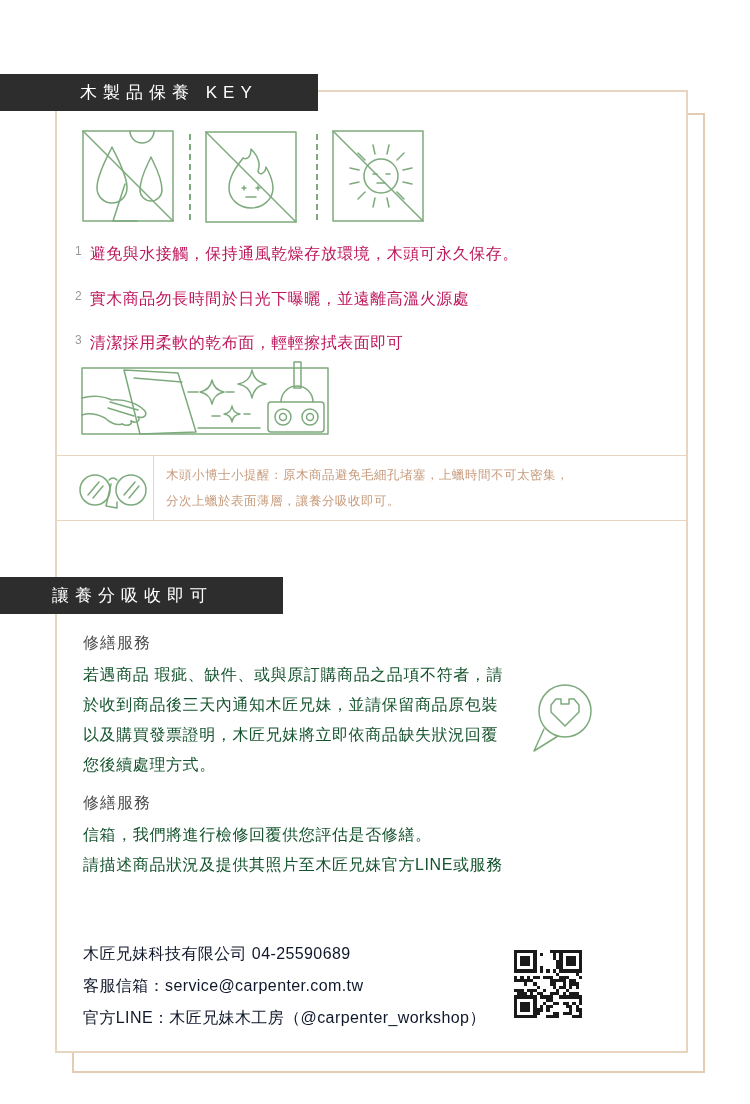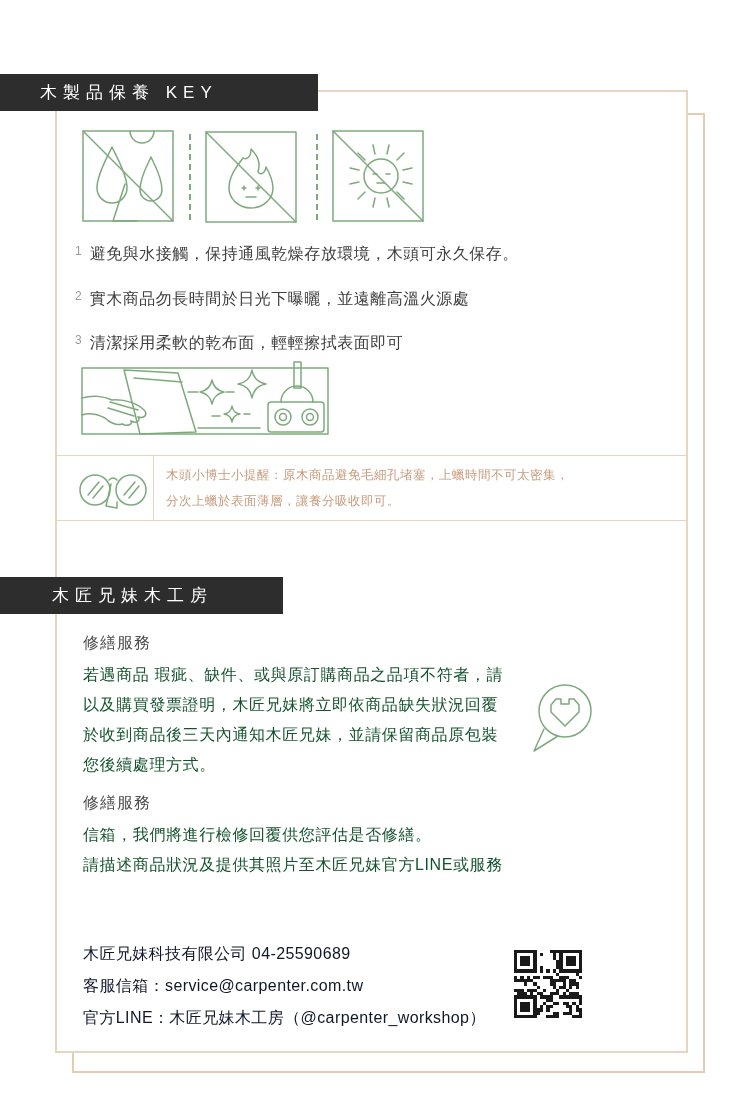--- a/index.html
+++ b/index.html
@@ -20,35 +20,35 @@
     left:55px; top:90px; width:633px; height:963px;
     border:2px solid #e8d5c0; background:#ffffff; z-index:2;
   }
 
   
   .banner {
     background:#2d2d2d; color:#ffffff; z-index:4;
     font-size:17px; letter-spacing:6px; line-height:37px;
     white-space:nowrap; overflow:hidden;
   }
-  .banner-1 { left:0; top:74px; width:318px; height:37px; padding-left:40px; }
+  .banner-1 { left:0; top:74px; width:318px; height:37px; padding-left:80px; }
   .banner-2 { left:0; top:577px; width:283px; height:37px; padding-left:52px; }
 
   .z3 { z-index:3; }
 
   svg { display:block; }
   .lineart { stroke:#7daa7c; fill:none; stroke-width:1.5; stroke-linecap:round; stroke-linejoin:round; }
 
   .dash-sep {
     width:0; height:86px; border-left:2px dashed #7daa7c; z-index:3;
   }
 
   .inst { display:flex; align-items:flex-start; z-index:3; white-space:nowrap; }
   .inst-num { font-size:12px; color:#999999; margin-right:8px; padding-top:1px; }
-  .inst-text { font-size:16px; color:#404040; letter-spacing:0.5px; line-height:22px; }
+  .inst-text { font-size:16px; color:#be185d; letter-spacing:0.5px; line-height:22px; }
 
   .tip-row {
     left:55px; top:455px; width:633px; height:66px; z-index:3;
     border-top:1.5px solid #e8d5c0; border-bottom:1.5px solid #e8d5c0;
   }
   .tip-divider {
     left:153px; top:455px; width:0; height:66px;
     border-left:1.5px solid #e8d5c0; z-index:3;
   }
   .tip-text {
@@ -185,28 +185,28 @@
       <path d="M31,12 Q35,8 39,12"></path>
       <path d="M33,16 L28,38 L39,40 L39,34"></path>
     </g>
   </svg>
   <div class="abs tip-text">
     <div>木頭小博士小提醒：原木商品避免毛細孔堵塞，上蠟時間不可太密集，</div>
     <div>分次上蠟於表面薄層，讓養分吸收即可。</div>
   </div>
 
   <div class="abs banner banner-2">
-    <span>木匠兄妹木工房</span>
+    <span>讓養分吸收即可</span>
   </div>
 
   <div class="abs section-heading" style="left:83px; top:633px;">修繕服務</div>
   <div class="abs body-text" style="left:83px; top:660px;">
     <div>若遇商品 瑕疵、缺件、或與原訂購商品之品項不符者，請</div>
+    <div>於收到商品後三天內通知木匠兄妹，並請保留商品原包裝</div>
     <div>以及購買發票證明，木匠兄妹將立即依商品缺失狀況回覆</div>
-    <div>於收到商品後三天內通知木匠兄妹，並請保留商品原包裝</div>
     <div>您後續處理方式。</div>
   </div>
 
   <svg class="abs z3" style="left:531px; top:681px;" width="64" height="74" viewBox="0 0 64 74">
     <g class="lineart" stroke-width="1.6">
       <circle cx="34" cy="30" r="26"></circle>
       <path d="M13,48 L3,70 L27,55"></path>
       <path d="M25,18 L20,24 L20,31 L34,45 L48,31 L48,24 L43,18 L38,18 L38,23 L30,23 L30,18 Z"></path>
     </g>
   </svg>

